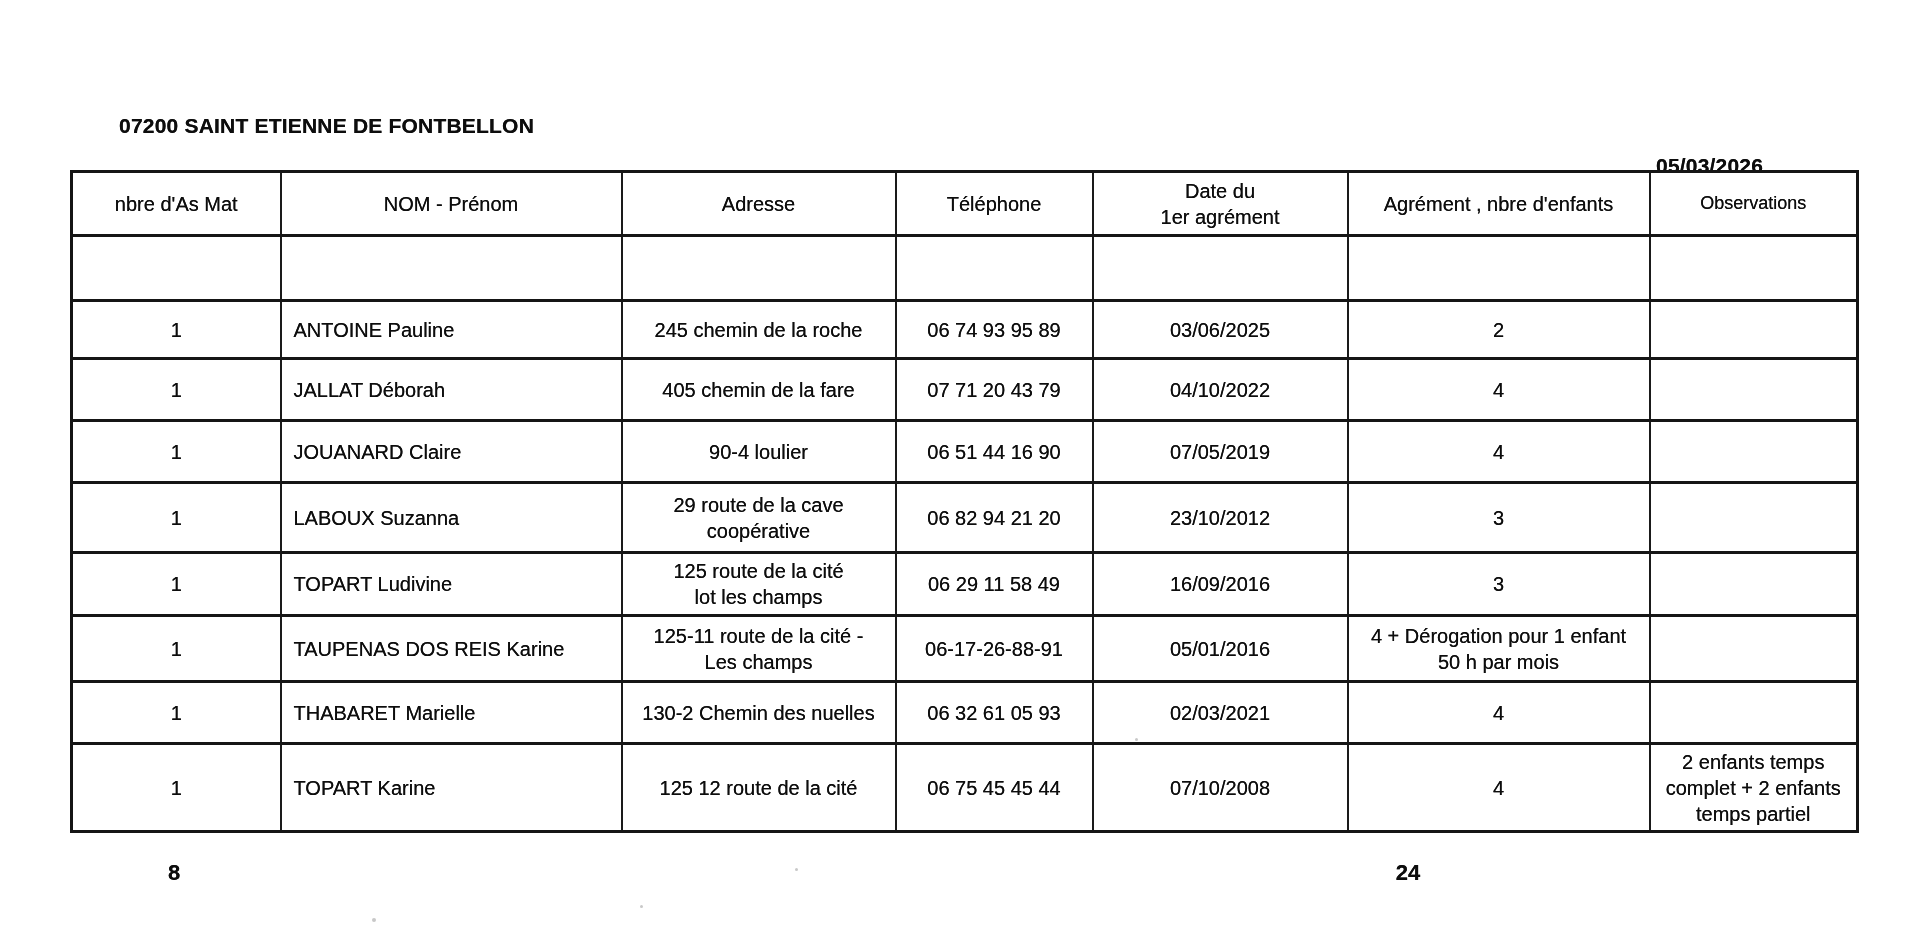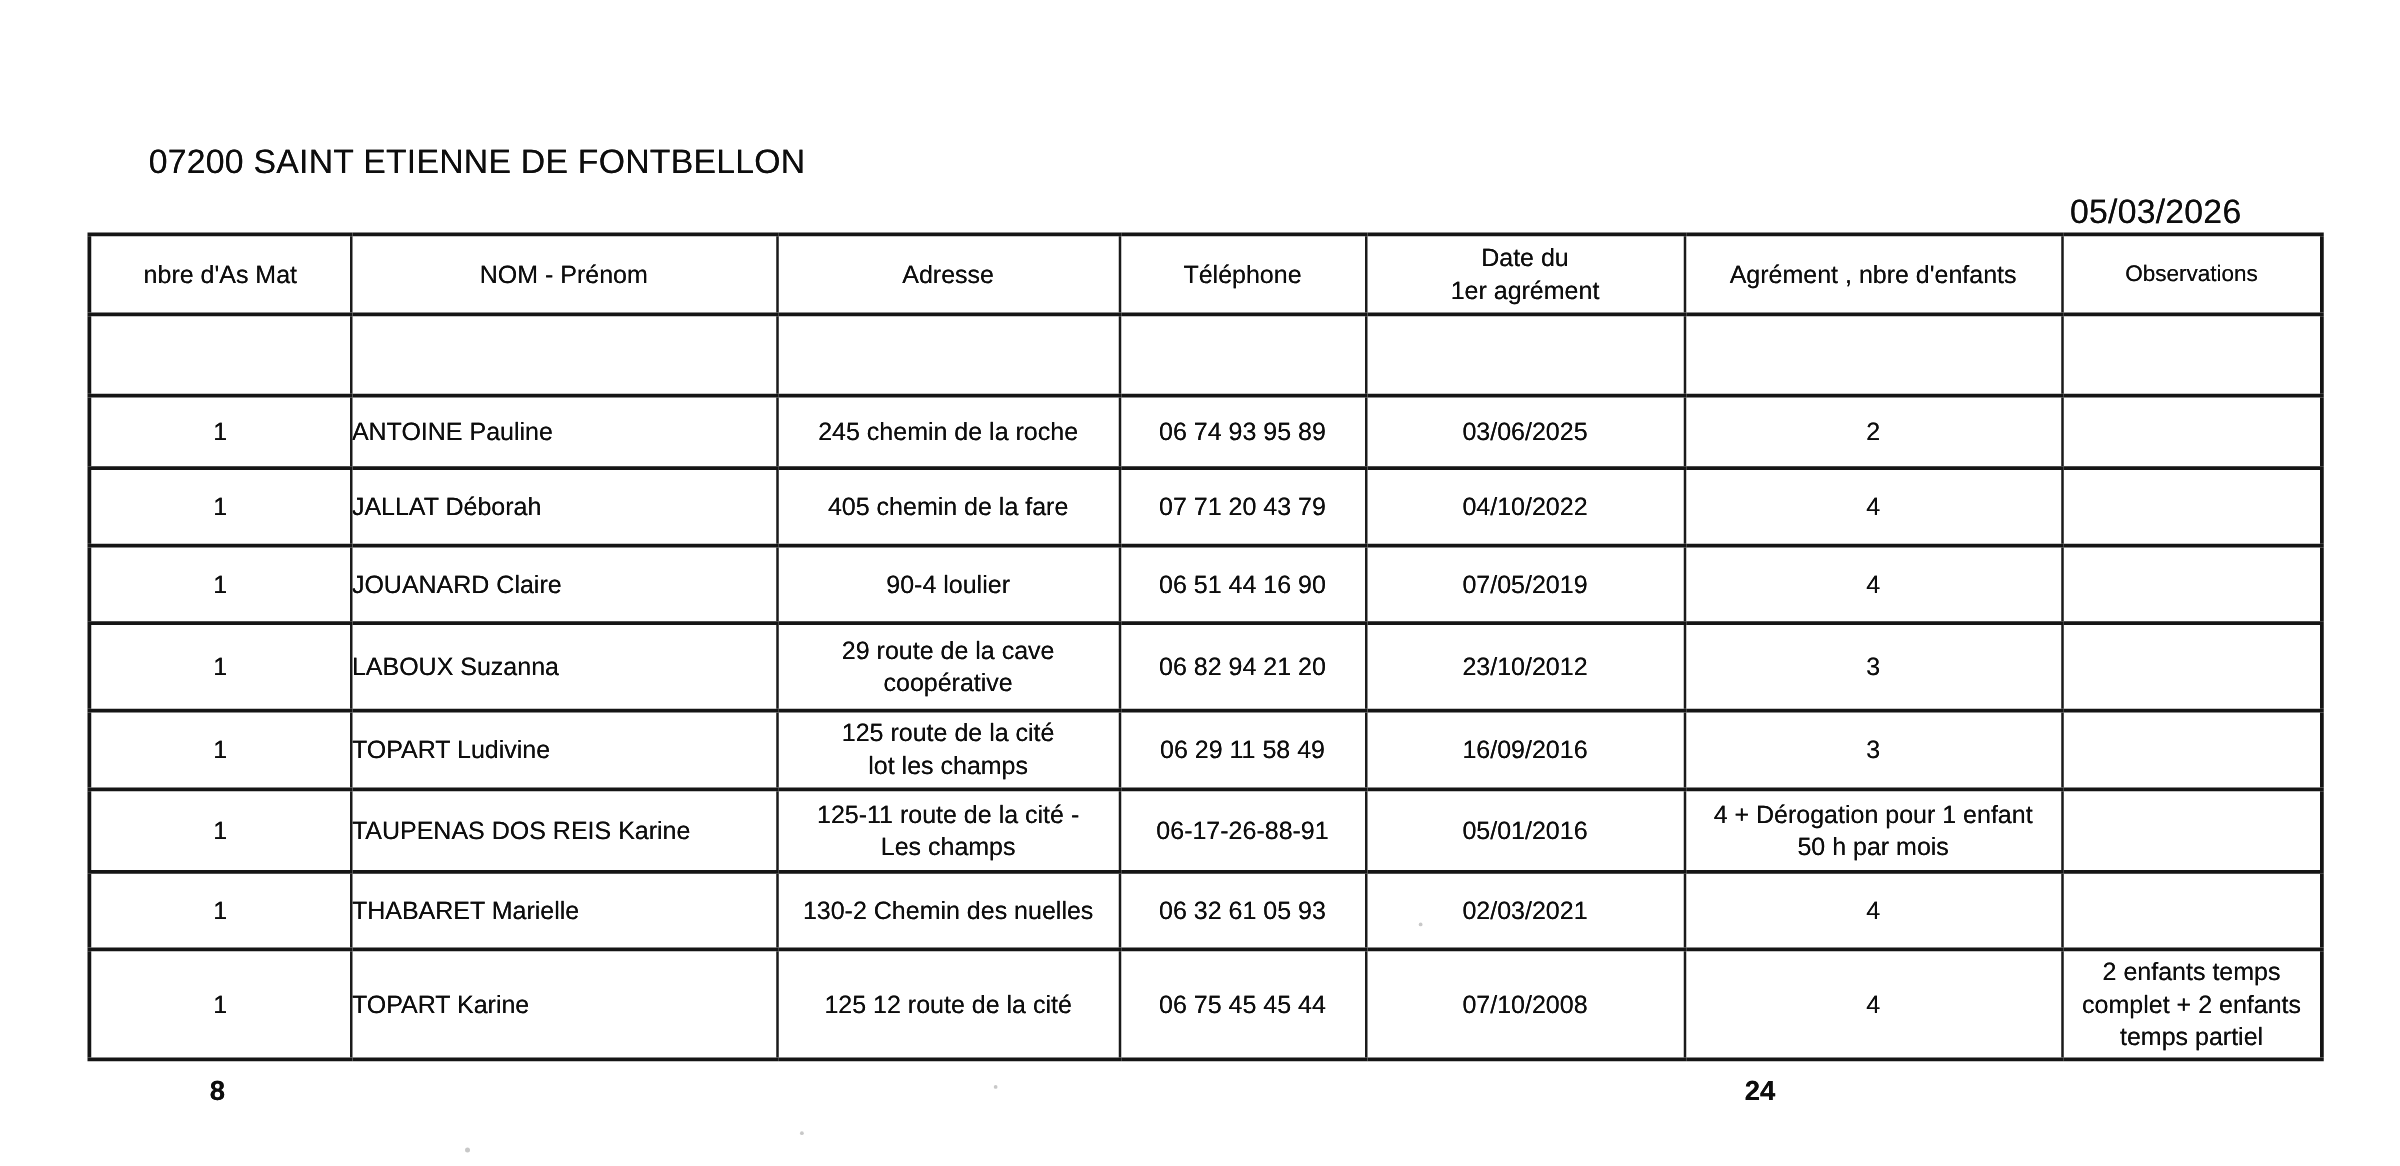--- a/index.html
+++ b/index.html
@@ -15,33 +15,33 @@
     height: 933px;
     background: #ffffff;
     overflow: hidden;
   }
   
   .page { text-shadow: 0 0 0.45px rgba(0,0,0,0.85); }
 
   .doc-header-item {
     position: absolute;
     top: 114px;
-    font-size: 27px;
-    font-weight: normal;
+    font-size: 21px;
+    font-weight: bold;
     letter-spacing: 0.2px;
     white-space: nowrap;
   }
   .h-left   { left: 119px; }
   .h-center { left: 665px; }
   .h-right  { left: 1656px; margin-top: 40px; }
 
   table.am-table {
     position: absolute;
     left: 70px;
-    top: 186px;
+    top: 170px;
     width: 1786px;
     border-collapse: collapse;
     table-layout: fixed;
     border: 3px solid #141414;
   }
   .am-table th, .am-table td {
     border-left: 2px solid #1a1a1a;
     border-right: 2px solid #1a1a1a;
     border-top: 3px solid #151515;
     border-bottom: 3px solid #151515;
@@ -49,21 +49,21 @@
     vertical-align: middle;
     font-size: 20px;
     font-weight: normal;
     padding: 2px 5px;
     white-space: pre-line;
     overflow: hidden;
     line-height: 1.3;
   }
   .am-table thead tr { height: 64px; }
   .am-table th.obs-col { font-size: 18px; text-align: center; }
-  .am-table td.cell-name { text-align: left; padding-left: 0; }
+  .am-table td.cell-name { text-align: left; padding-left: 12px; }
 
   .footer-total {
     position: absolute;
     top: 860px;
     font-size: 22px;
     font-weight: bold;
     transform: translateX(-50%);
   }
   .total-asmat    { left: 174px; }
   .total-children { left: 1408px; }

